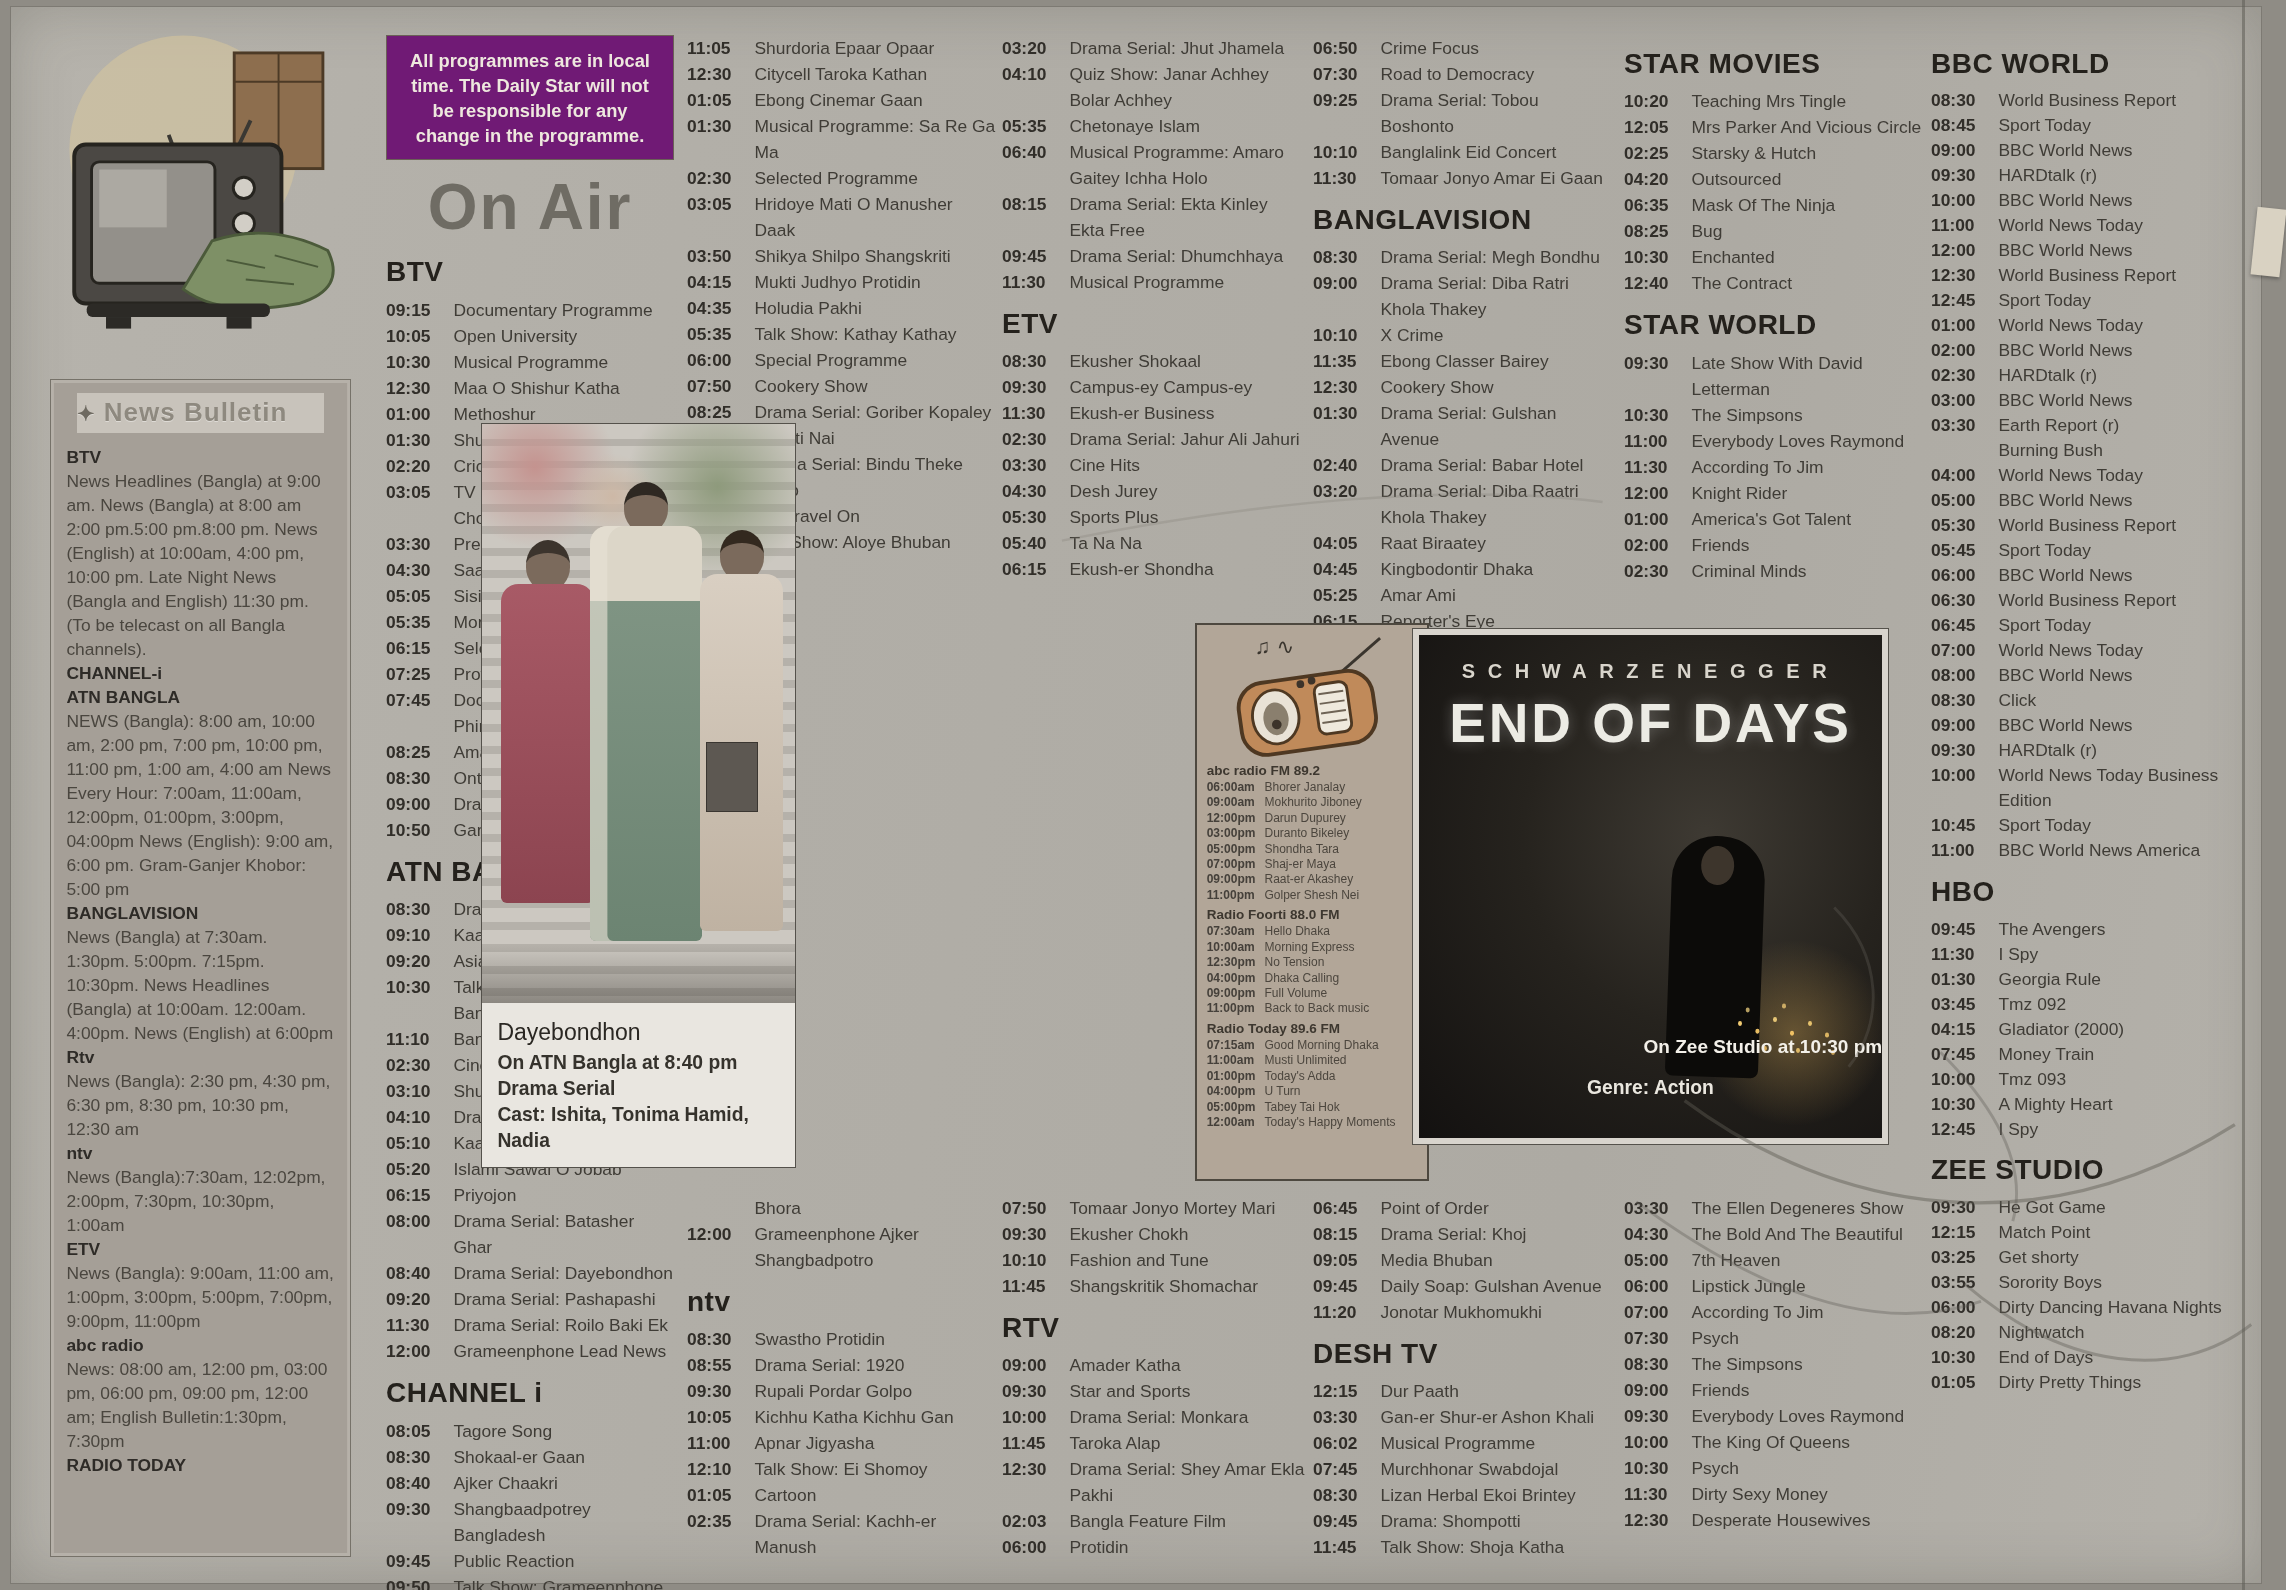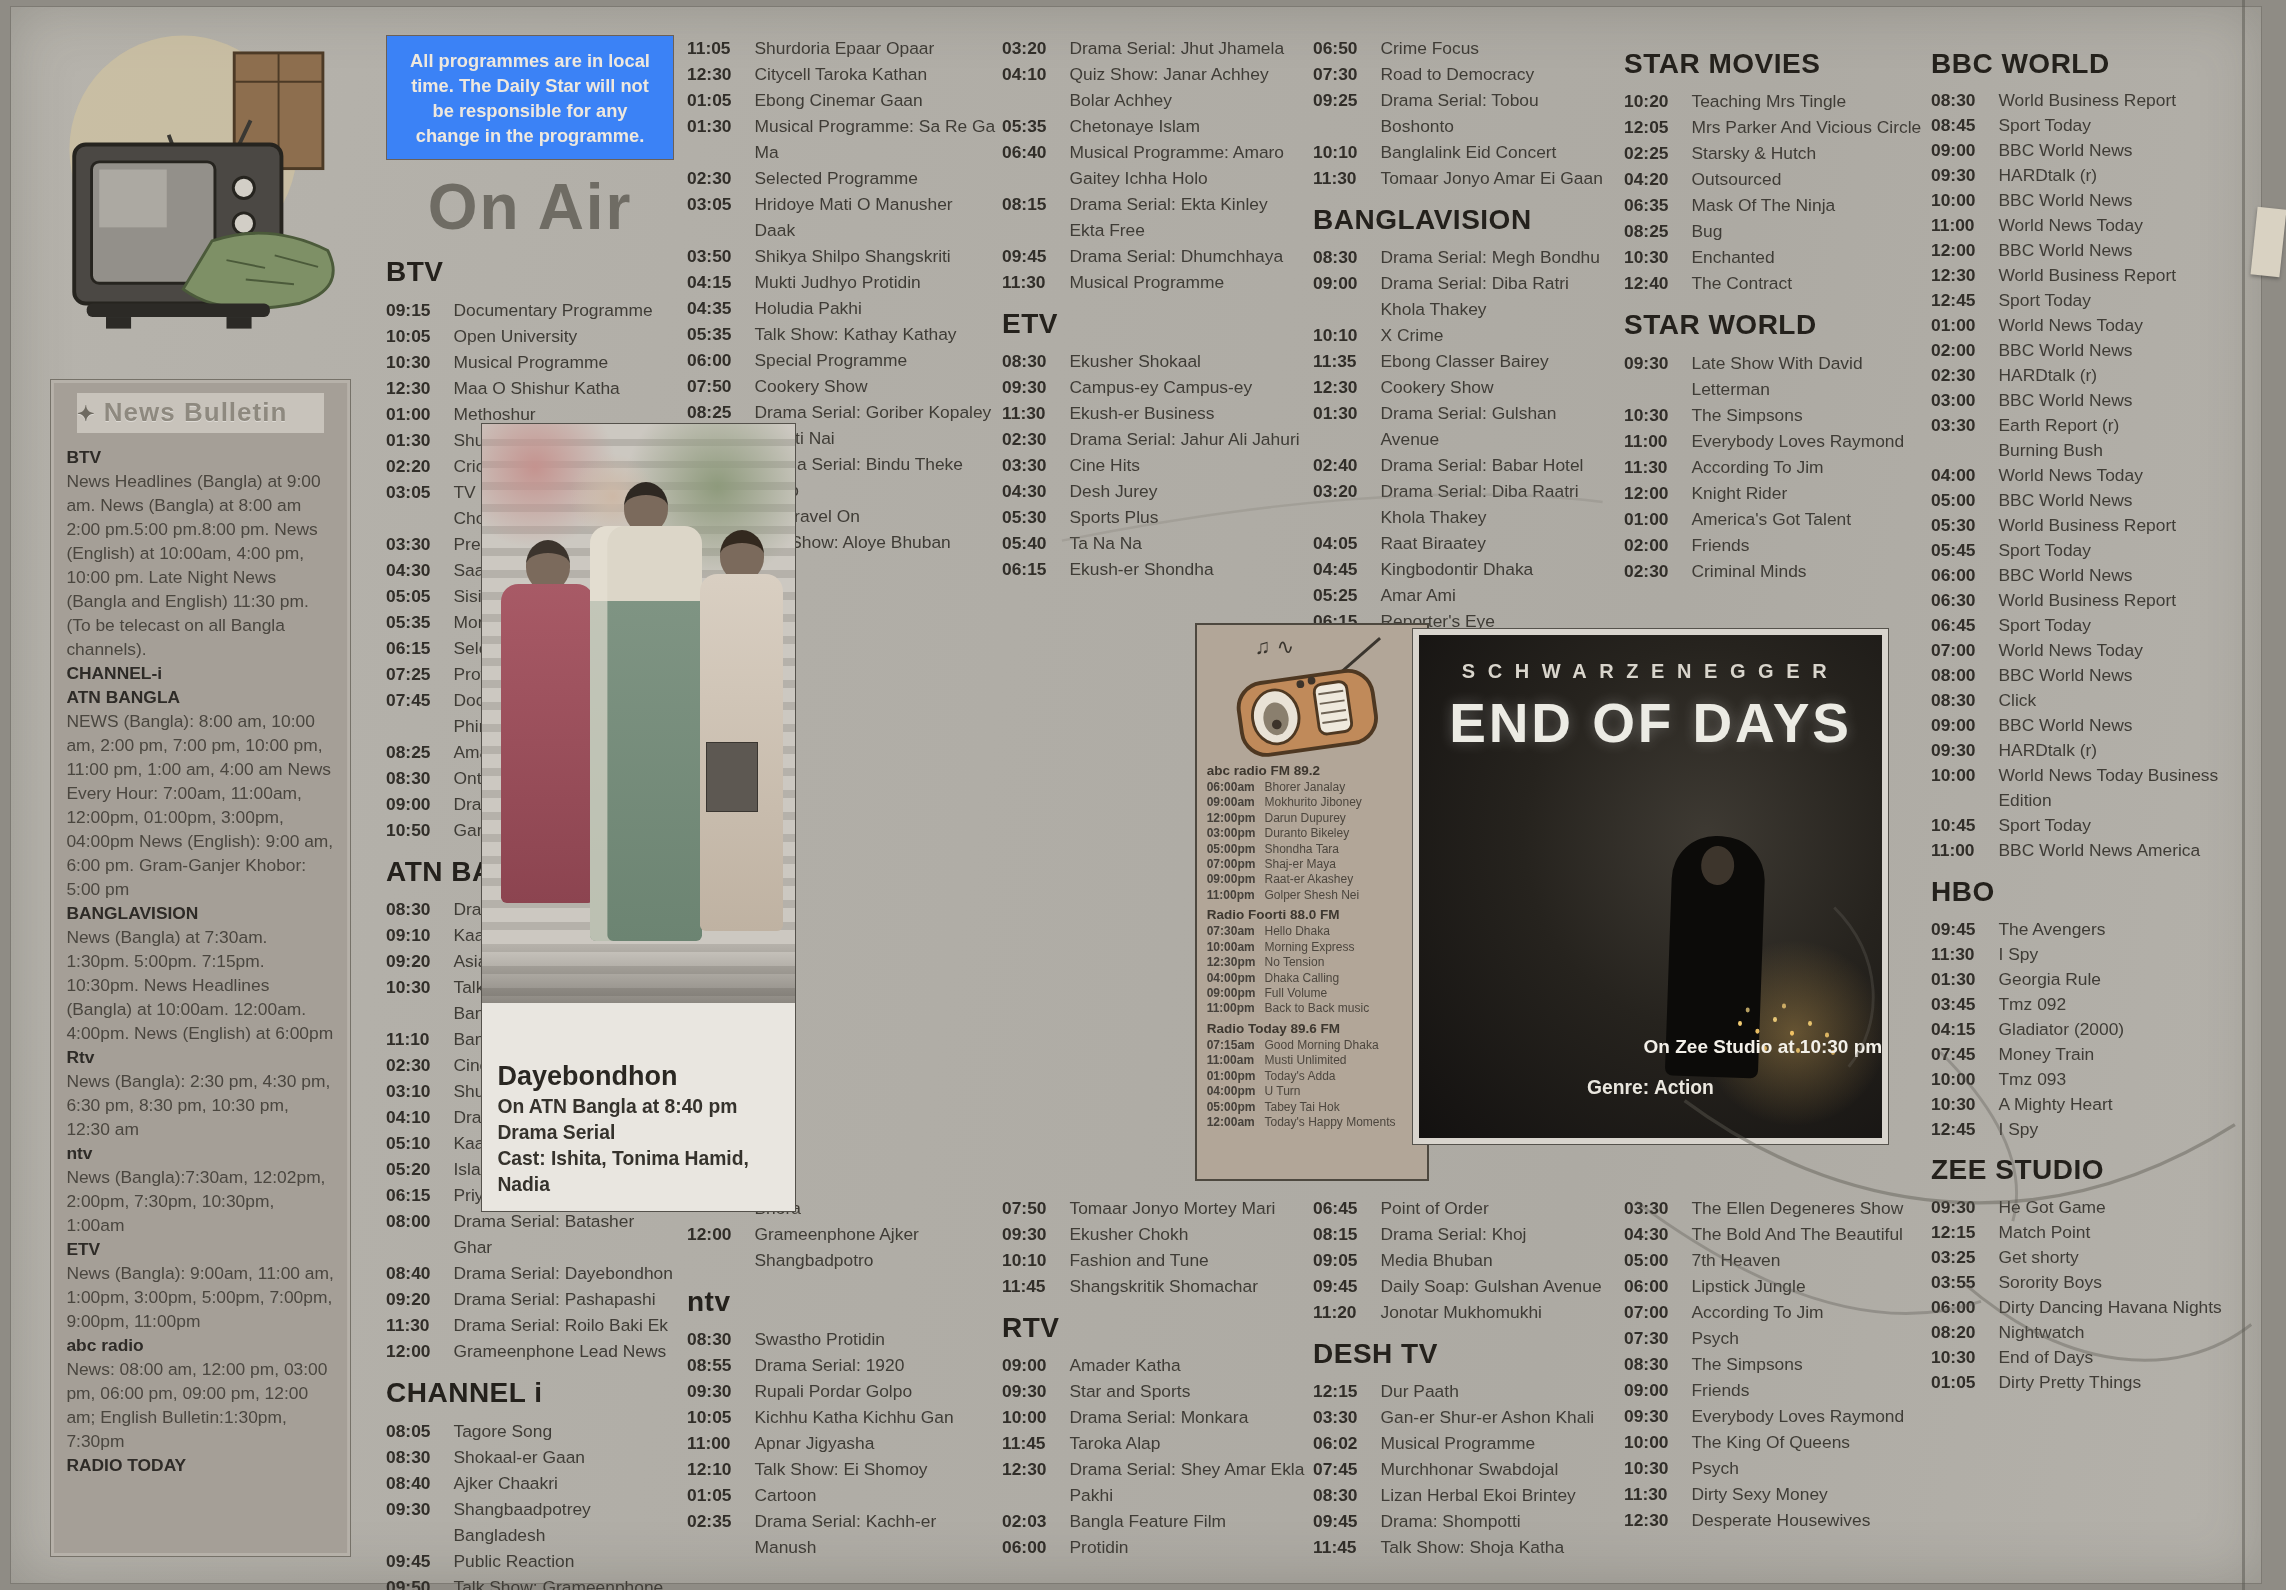--- a/index.html
+++ b/index.html
@@ -27,42 +27,42 @@
 
   
   .col{position:absolute;top:35px;}
   .colA{left:386px;width:288px;}
   .colB{left:687px;width:311px;}
   .colC{left:1002px;width:305px;}
   .colD{left:1313px;width:303px;}
   .colE{left:1624px;width:303px;}
   .colF{left:1931px;width:336px;}
   .col-bottom{position:absolute;top:1195px;}
-  .notice{background:#3b82f6;border:1px solid #6b6057;color:#eee8de;font-size:18.3px;font-weight:bold;
+  .notice{background:#701a75;border:1px solid #6b6057;color:#eee8de;font-size:18.3px;font-weight:bold;
       line-height:25px;text-align:center;padding:11.6px 15.4px;margin-bottom:3.9px;}
   .onair{font-size:64px;font-weight:bold;color:#6f6c64;text-align:center;letter-spacing:1.9px;
       margin:9.7px 0 5.8px;}
   .ch-head{font-size:28px;font-weight:800;color:#24211c;letter-spacing:0.5px;margin:12.6px 0 8.7px;}
   .lrow{display:flex;gap:13.5px;font-size:17.4px;line-height:26px;}
   .lt{width:54px;flex:none;font-weight:bold;color:#312e29;}
   .lp{flex:1;font-weight:500;color:#3f3c36;}
   .colF .lrow{line-height:25px;}
 
   
   .drama-feature{position:absolute;left:481px;top:423px;width:315px;background:#e9e6e0;
       border:1.9px solid #54514b;box-sizing:border-box;}
   .photo{position:relative;height:579px;overflow:hidden;
       background:repeating-linear-gradient(180deg,#ccc8c1 0 14.5px,#b5b1aa 14.5px 22px);}
   .blob{position:absolute;border-radius:50%;}
   .fig{position:absolute;}
   .head{width:44px;height:50px;background:#7b6a5c;border-radius:50% 50% 45% 45%;
       border-top:13.5px solid #3c342d;box-sizing:border-box;margin:0 auto;}
   .body{border-radius:17.4px 17.4px 5.8px 5.8px;margin-top:-5.8px;}
   .caption{padding:11.6px 15.4px 13.5px;background:#e9e6e0;}
-  .cap-title{font-size:27px;font-weight:700;color:#2a2722;line-height:35px;margin-top:44px;}
+  .cap-title{font-size:23px;font-weight:400;color:#2a2722;line-height:35px;}
   .cap-line{font-size:19.3px;font-weight:bold;color:#35322c;line-height:26px;}
 
   
   .radio-box{position:absolute;left:1195px;top:623px;width:234px;height:558px;background:#b2a698;
       border:2.9px double #4d483f;box-sizing:border-box;padding:7.7px 9.7px;overflow:hidden;}
   .radio-illus{display:block;margin:0 auto;}
   .rs-name{font-size:13.5px;font-weight:800;color:#3d372f;line-height:18.3px;margin-top:2.9px;}
   .rrow{display:flex;gap:5.8px;font-size:12px;line-height:15.4px;}
   .rt{width:52px;flex:none;font-weight:bold;color:#45403a;}
   .rp{flex:1;color:#4c463e;font-weight:500;}

